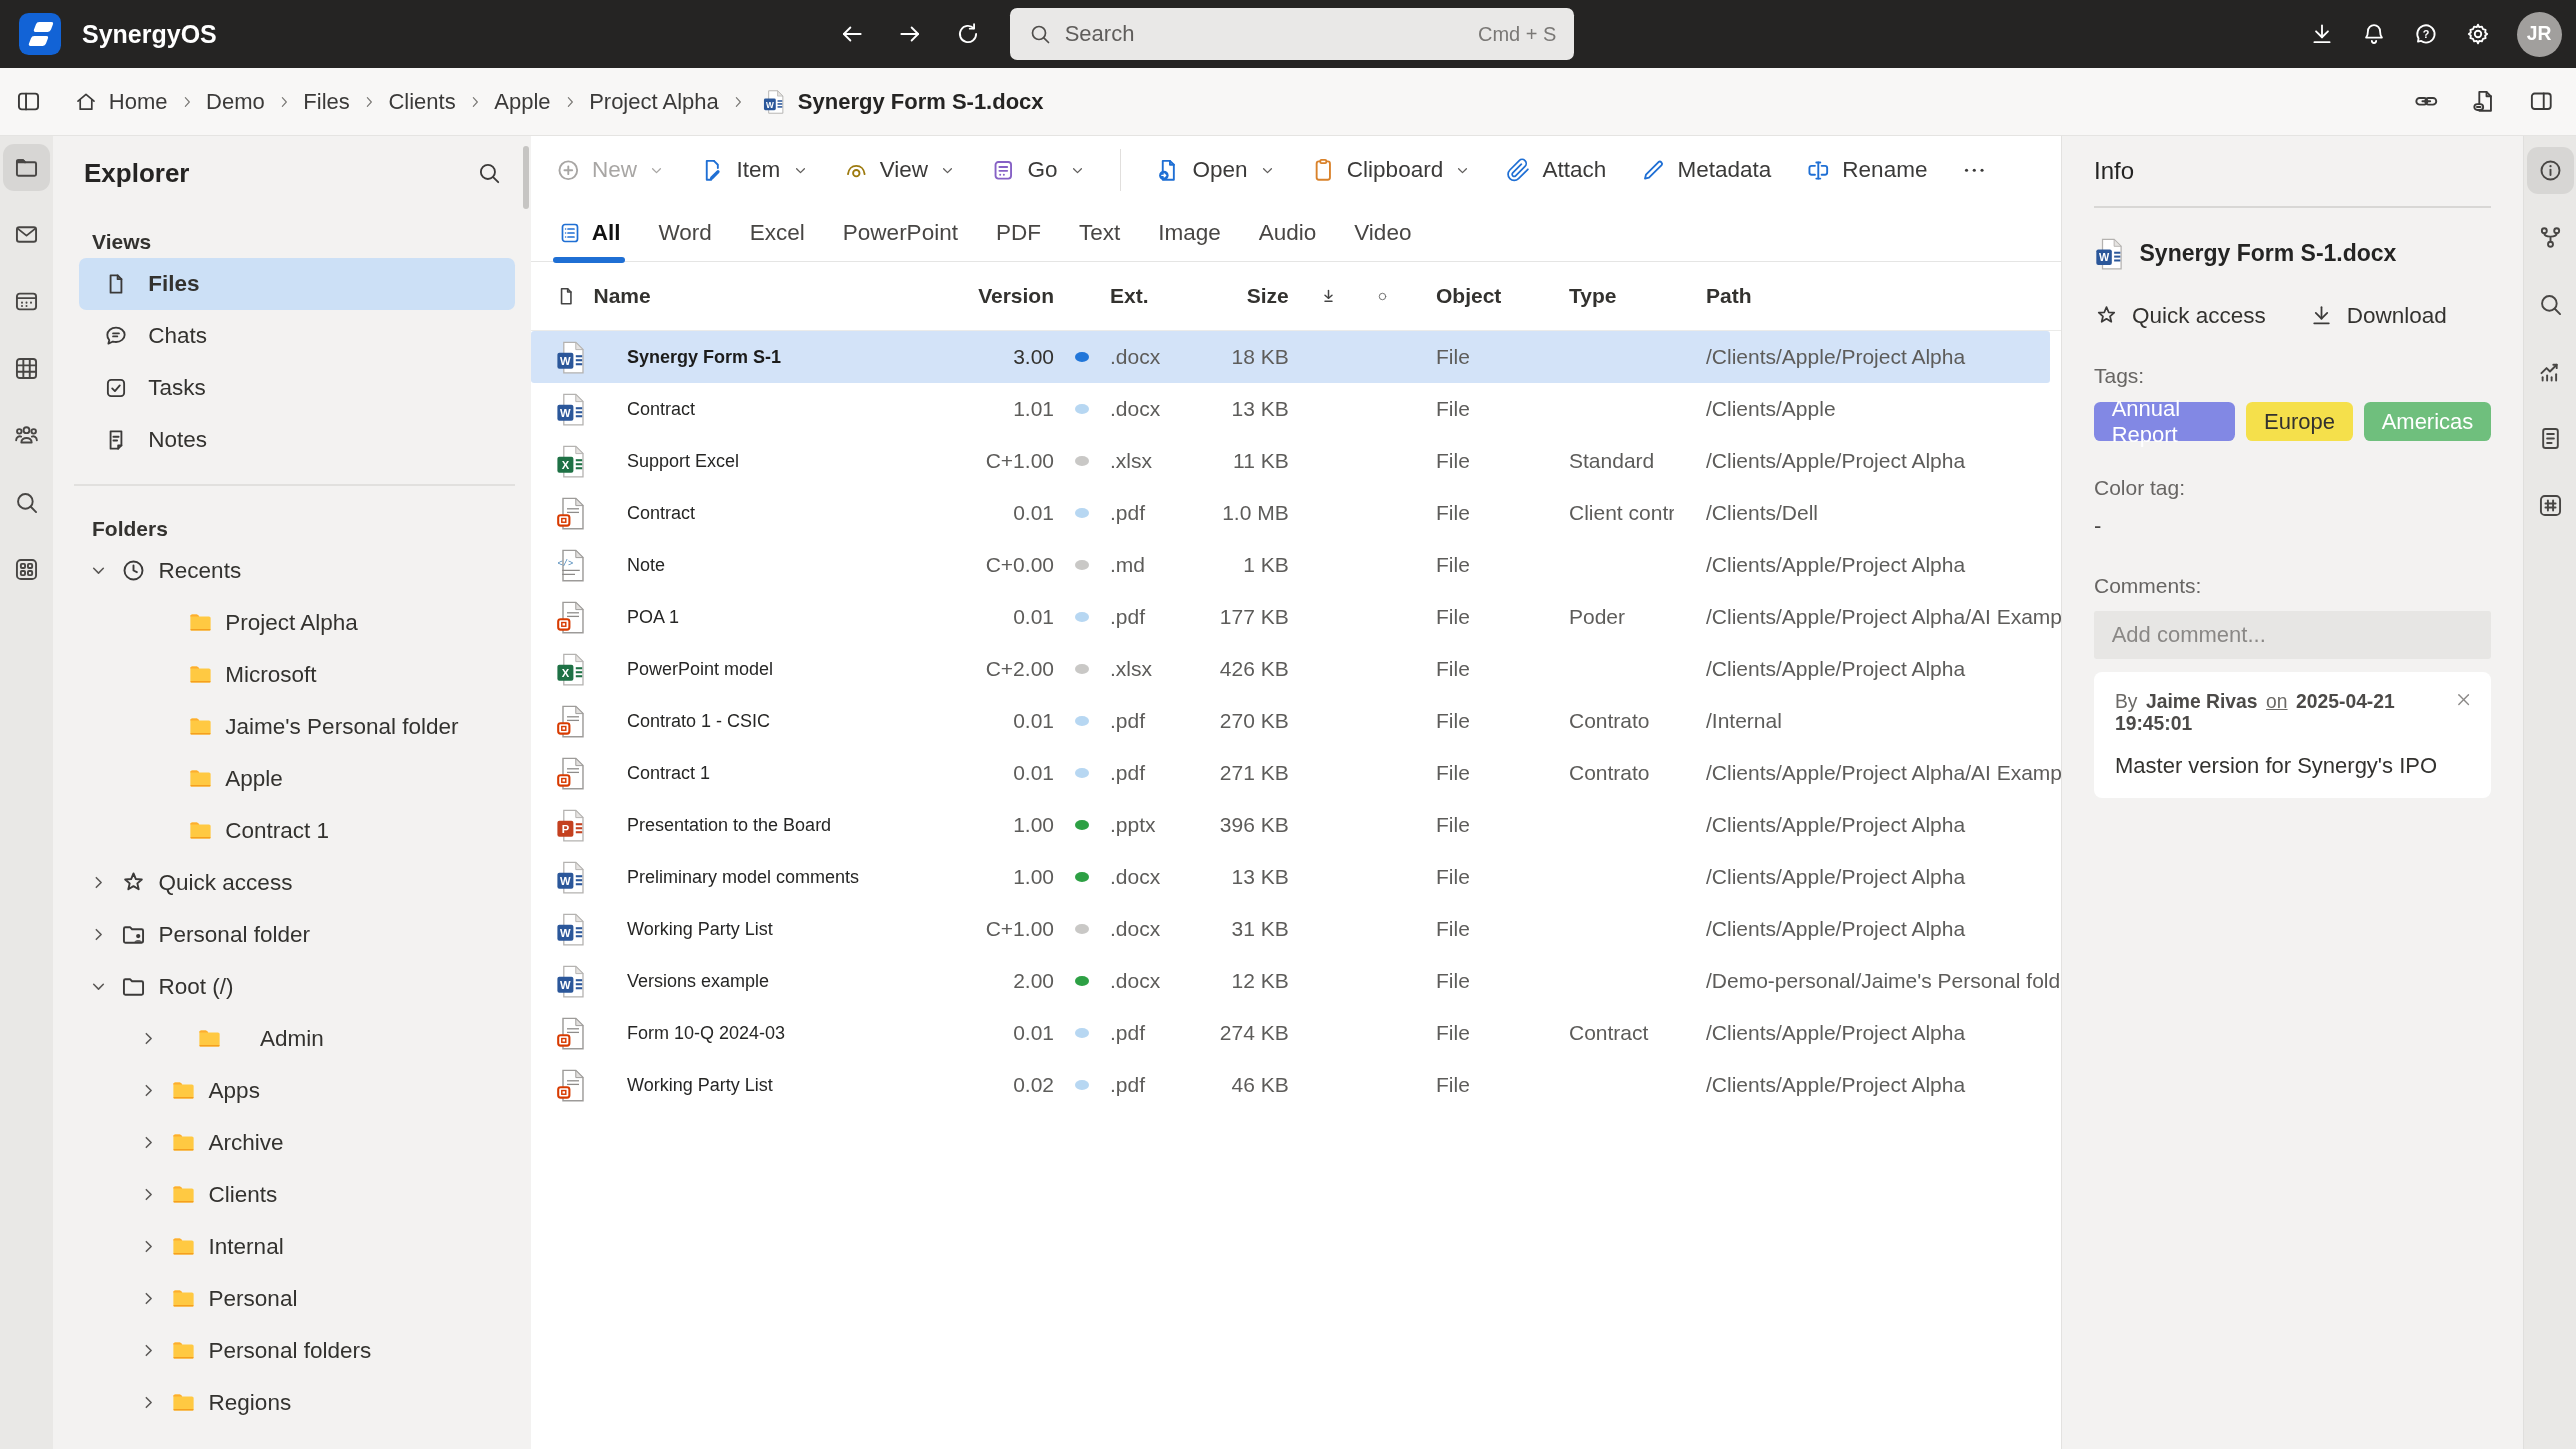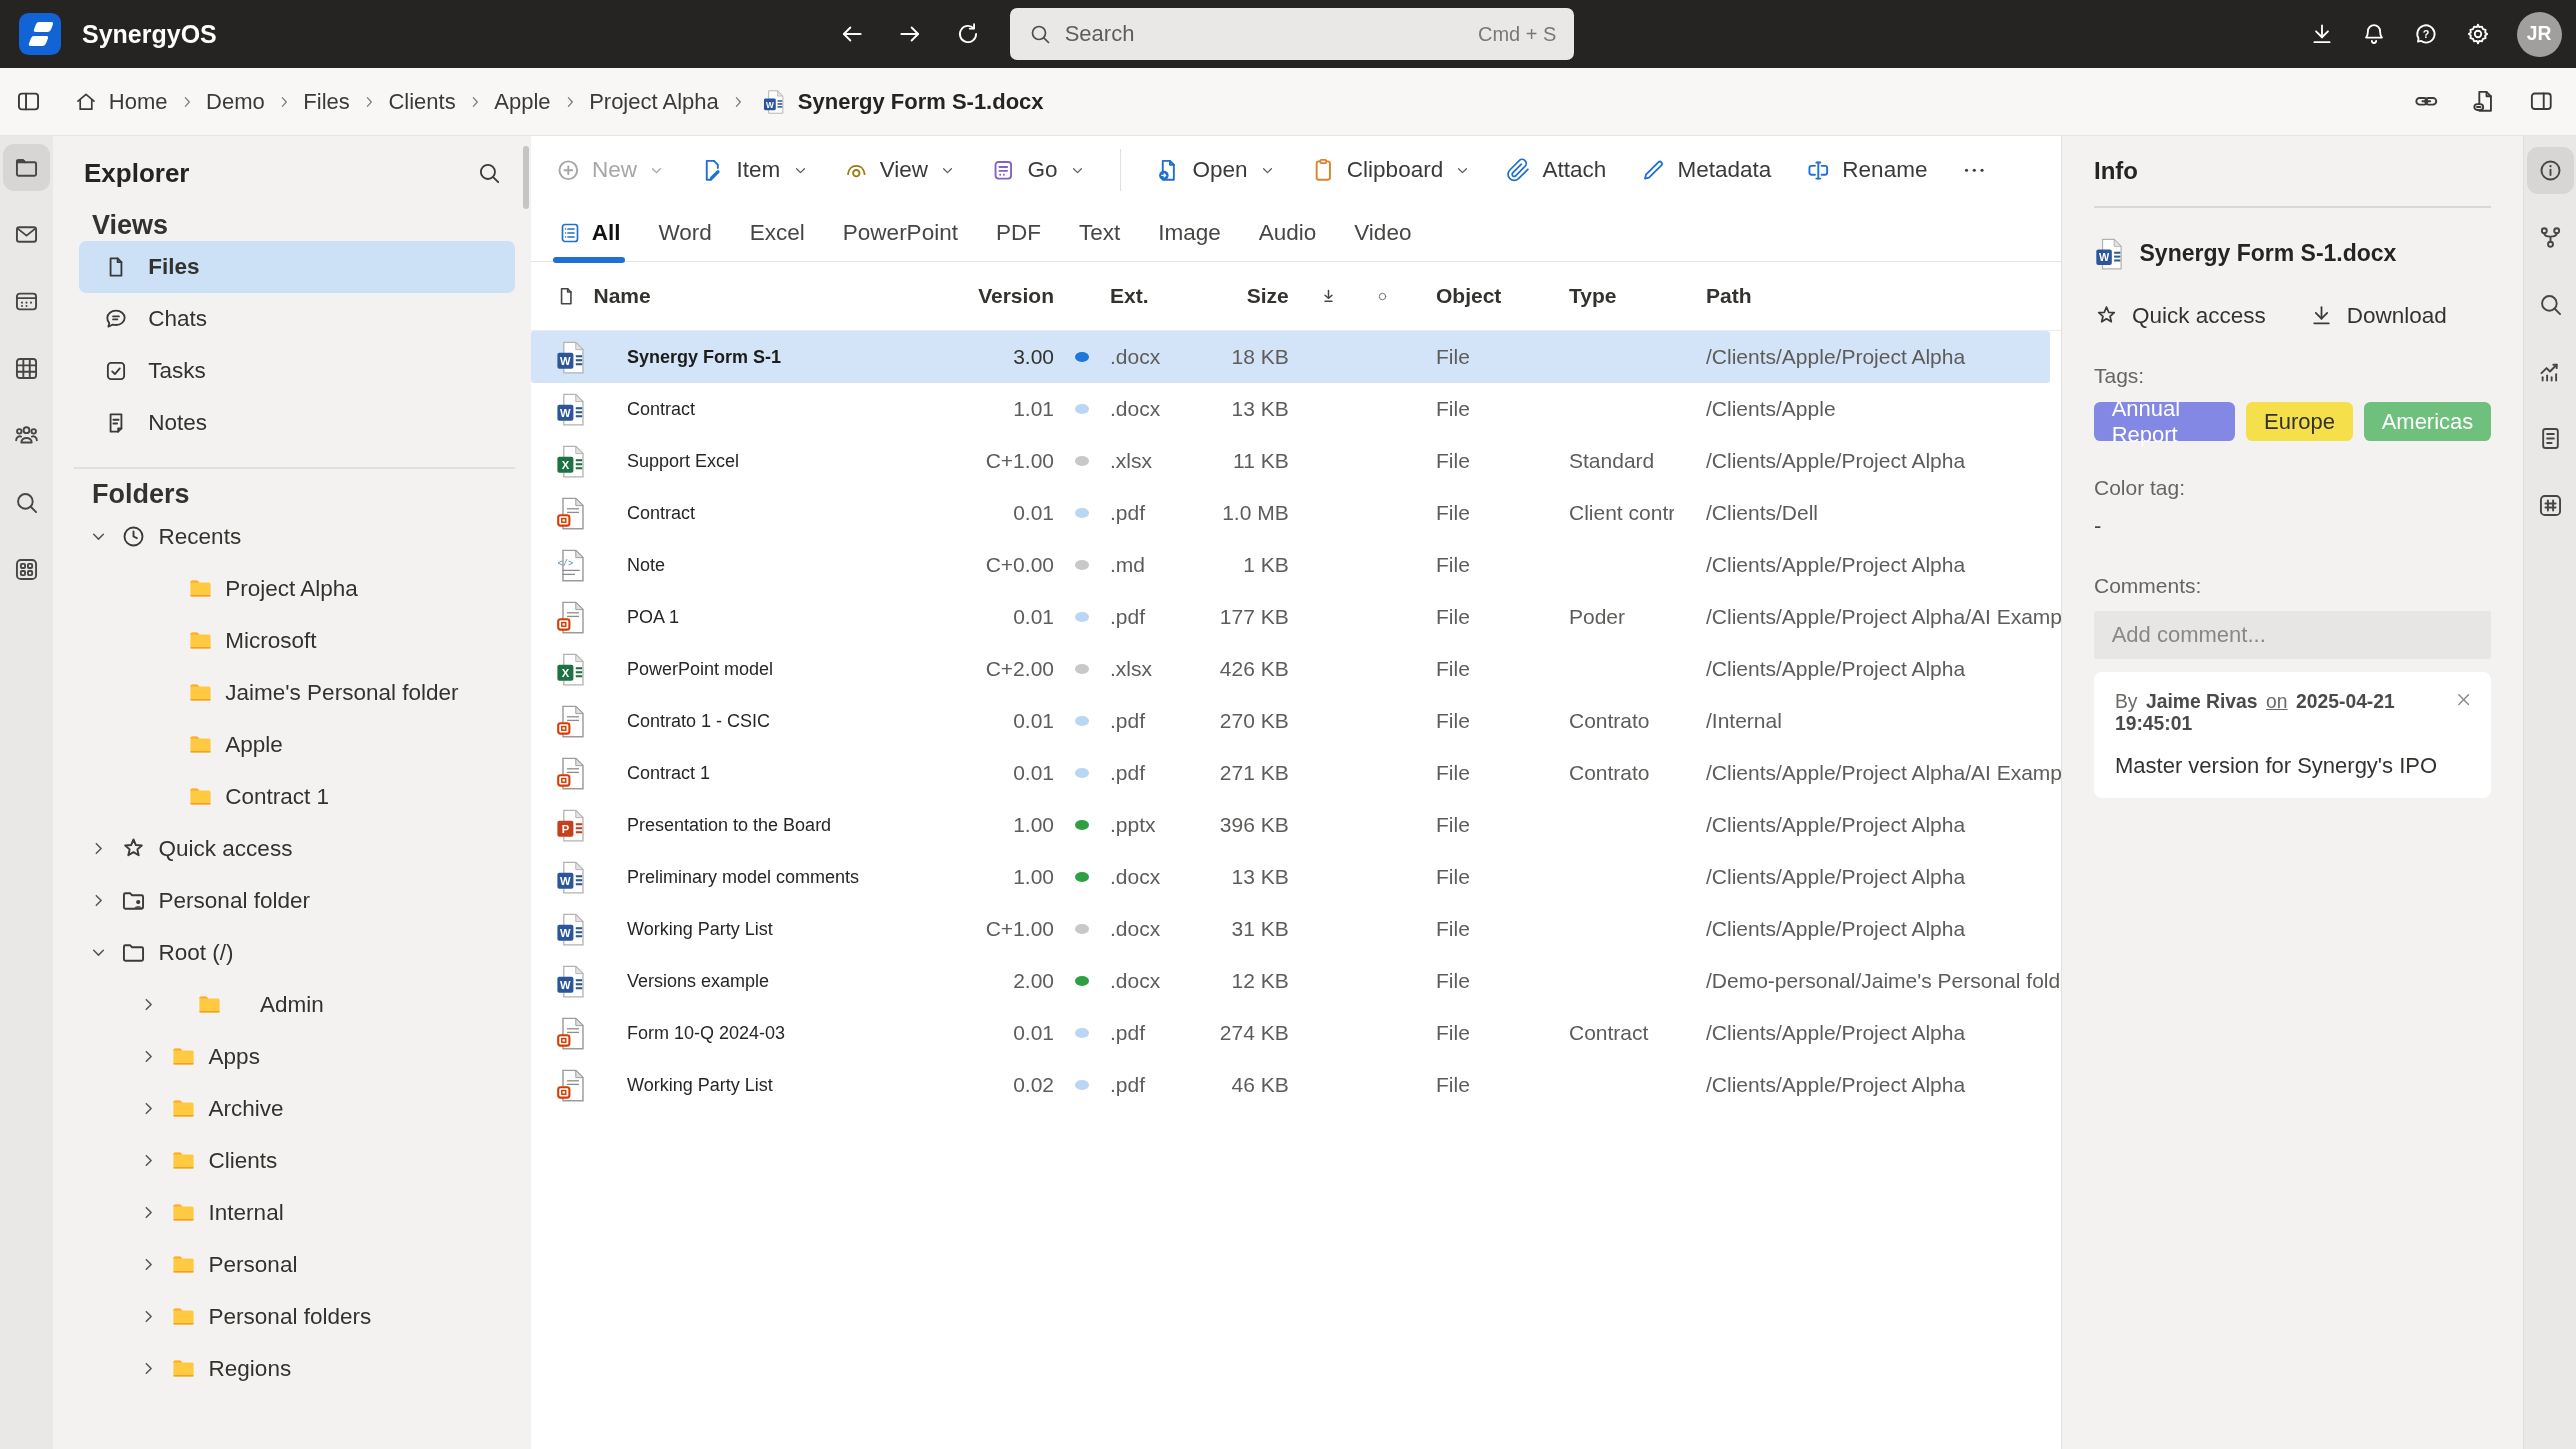--- a/index.html
+++ b/index.html
@@ -44,21 +44,21 @@
   .rail-item { width:47px; height:47px; display:flex; align-items:center; justify-content:center; border-radius:11.3px; color:#484644; cursor:pointer; }
   .rail-item .icon { width:27px; height:27px; }
   .rail-item.selected { background:#d7d6d4; }
   .rightrail { width:53px; background:#e9e8e6; border-left:1.6px solid #e0dfdd; display:flex; flex-direction:column; align-items:center; padding-top:11.3px; gap:20px; flex:none; }
 
   
   .sidebar { width:478px; background:#f3f2f1; flex:none; position:relative; padding-top:11.3px; overflow:hidden; }
   .sb-head { height:52px; display:flex; align-items:center; padding:0 29px 0 31px; }
   .sb-title { font-size:26px; font-weight:700; color:#252423; flex:1; }
   .sb-search { width:26px; height:26px; color:#3b3a39; cursor:pointer; }
-  .sb-section { font-size:27px; font-weight:700; color:#33322f; padding-left:39px; margin-top:10px; height:32px; display:flex; align-items:center; }
+  .sb-section { font-size:21px; font-weight:700; color:#33322f; padding-left:39px; margin-top:27px; height:32px; display:flex; align-items:center; }
   .view-item { height:52px; margin:0 16px 0 26px; border-radius:7.2px; display:flex; align-items:center; padding-left:24px; gap:19.3px;
     font-size:22.5px; color:#33322f; cursor:pointer; }
   .view-item .icon { width:26px; height:26px; color:#3b3a39; }
   .view-item.selected { background:#cce0f6; font-weight:700; }
   .sb-divider { height:1.6px; background:#e1e0de; margin:17.7px 16px 0 21px; }
   .tree-item { height:52px; display:flex; align-items:center; gap:11.3px; font-size:22.5px; color:#33322f; cursor:pointer; }
   .tree-item .chev { width:21px; height:21px; color:#5a5856; flex:none; }
   .tree-item .ticon { width:27px; height:27px; flex:none; color:#3b3a39; }
   .sb-thumb { position:absolute; right:1.6px; top:9.7px; width:6.4px; height:63px; border-radius:3.2px; background:#c6c5c3; }
 
@@ -94,21 +94,21 @@
   .c-dot i { width:14.5px; height:10.5px; border-radius:50%; display:block; }
   .c-size { text-align:right; padding-right:11.3px; }
   .c-obj, .c-type { padding-left:28px; white-space:nowrap; overflow:hidden; }
   .c-path { padding-left:32px; white-space:nowrap; overflow:hidden; }
   .h-icon { width:22.5px; height:22.5px; color:#444; }
   .h-mini { width:21px; height:21px; color:#444; justify-self:center; }
   .h-circ { width:13px; height:13px; color:#666; justify-self:center; }
 
   
   .info-panel { width:462px; background:#f3f2f1; border-left:1.6px solid #e3e2e0; flex:none; padding:21px 32px 0 32px; }
-  .ip-title { font-size:24px; font-weight:700; color:#242423; }
+  .ip-title { font-size:24px; font-weight:400; color:#242423; }
   .ip-divider { height:1.6px; background:#d8d7d5; margin:21px 0 0 0; }
   .ip-file { display:flex; align-items:center; gap:14.5px; margin-top:29px; }
   .ip-file .ficon { width:31px; height:34px; }
   .ip-file .fname { font-size:23px; font-weight:700; color:#242423; }
   .ip-actions { display:flex; align-items:center; gap:43px; margin-top:32px; }
   .ip-action { display:flex; align-items:center; gap:13px; font-size:22.5px; color:#33322f; cursor:pointer; }
   .ip-action .icon { width:25px; height:25px; color:#3b3a39; }
   .ip-label { font-size:21px; color:#676563; margin-top:35px; }
   .tagrow { display:flex; gap:11.3px; margin-top:14.5px; }
   .tagchip { height:39px; border-radius:6.4px; display:flex; align-items:center; padding:0 17.7px; font-size:22px; cursor:pointer; }

